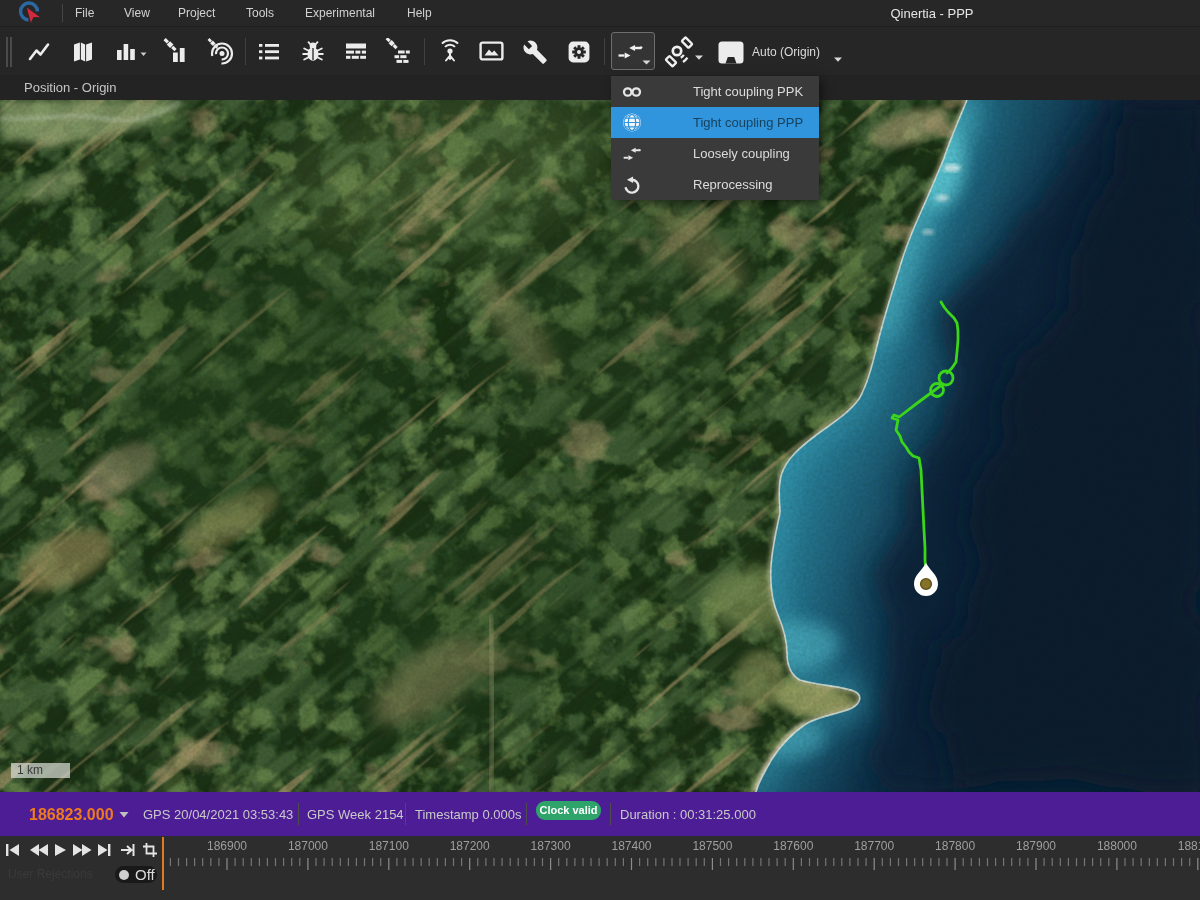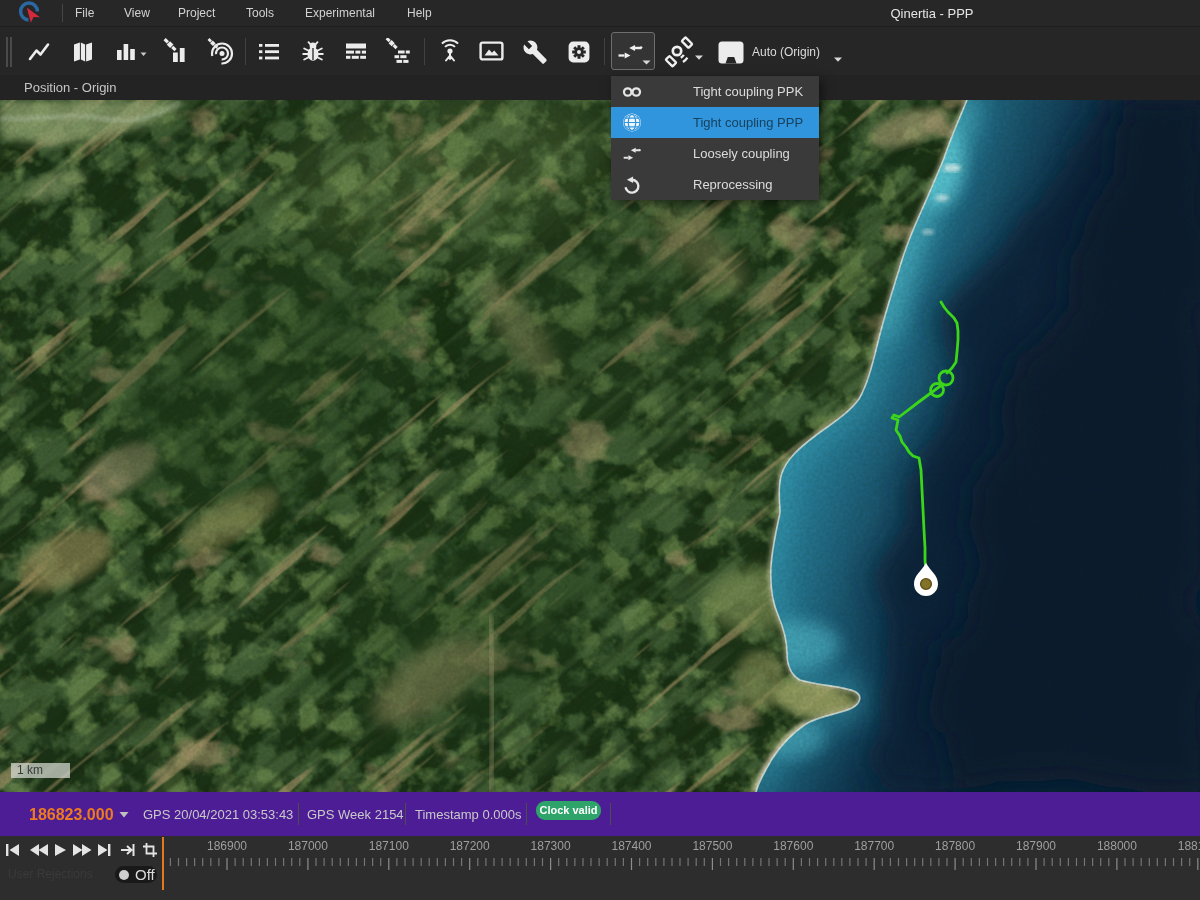--- a/index.html
+++ b/index.html
@@ -342,20 +342,21 @@
         <polygon points="1.5,2 10.5,2 6,7.5" fill="#c0c0c0"></polygon>
       </svg>
 <div class="ib" style="left:143px">GPS 20/04/2021 03:53:43</div>
 <div class="ibsep" style="left:298px"></div>
 <div class="ib" style="left:307px">GPS Week 2154</div>
 <div class="ibsep" style="left:405px"></div>
 <div class="ib" style="left:415px">Timestamp 0.000s</div>
 <div class="ibsep" style="left:526px"></div>
 <div id="clockvalid">Clock valid</div>
 <div class="ibsep" style="left:610px"></div>
+<div class="ib" style="left:620px">Duration : 00:31:25.000</div>
 </div>
 <div id="rulerrow">
 <svg style="position:absolute;left:0;top:3px" width="165" height="22" viewBox="0 0 165 22">
 <g fill="#e4e4e4">
 <rect x="6" y="5" width="2.4" height="12"></rect>
           <polygon points="19,5 19,17 9.5,11"></polygon>
 <polygon points="39,5 39,17 30,11"></polygon>
           <polygon points="48,5 48,17 38.5,11"></polygon>
 <polygon points="55,5 66,11 55,17"></polygon>
 <polygon points="73,5 82.5,11 73,17"></polygon>

